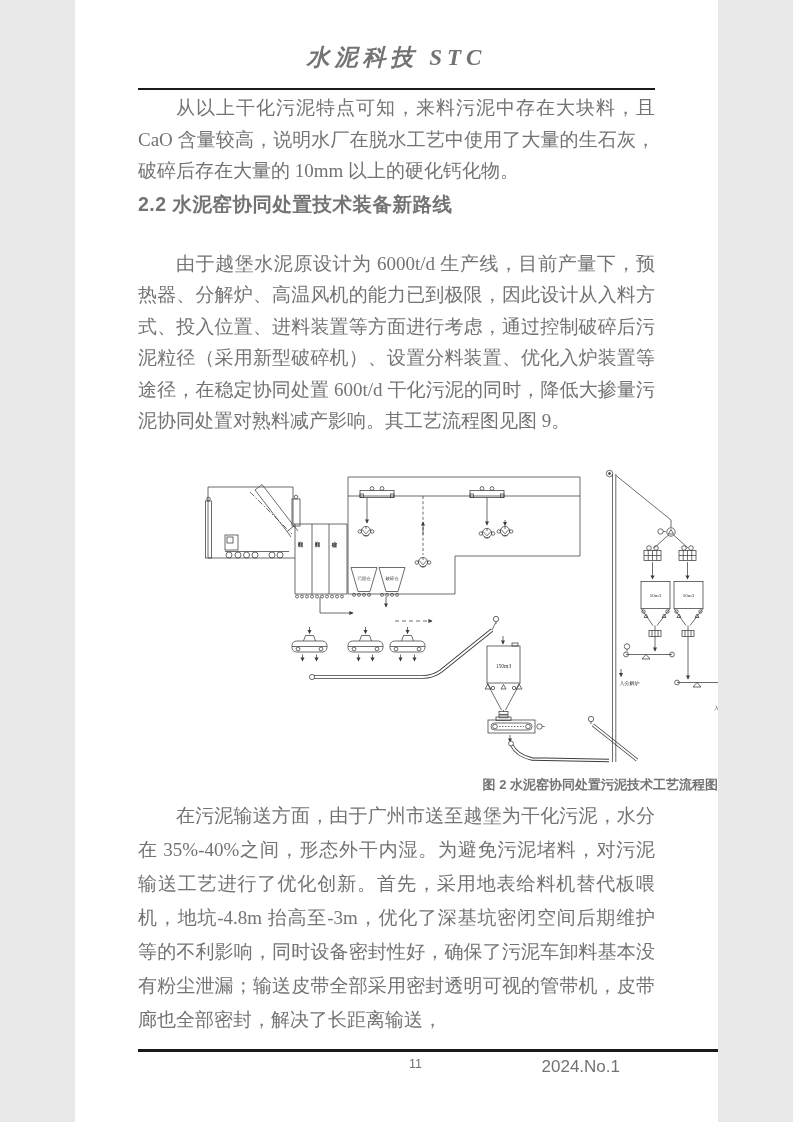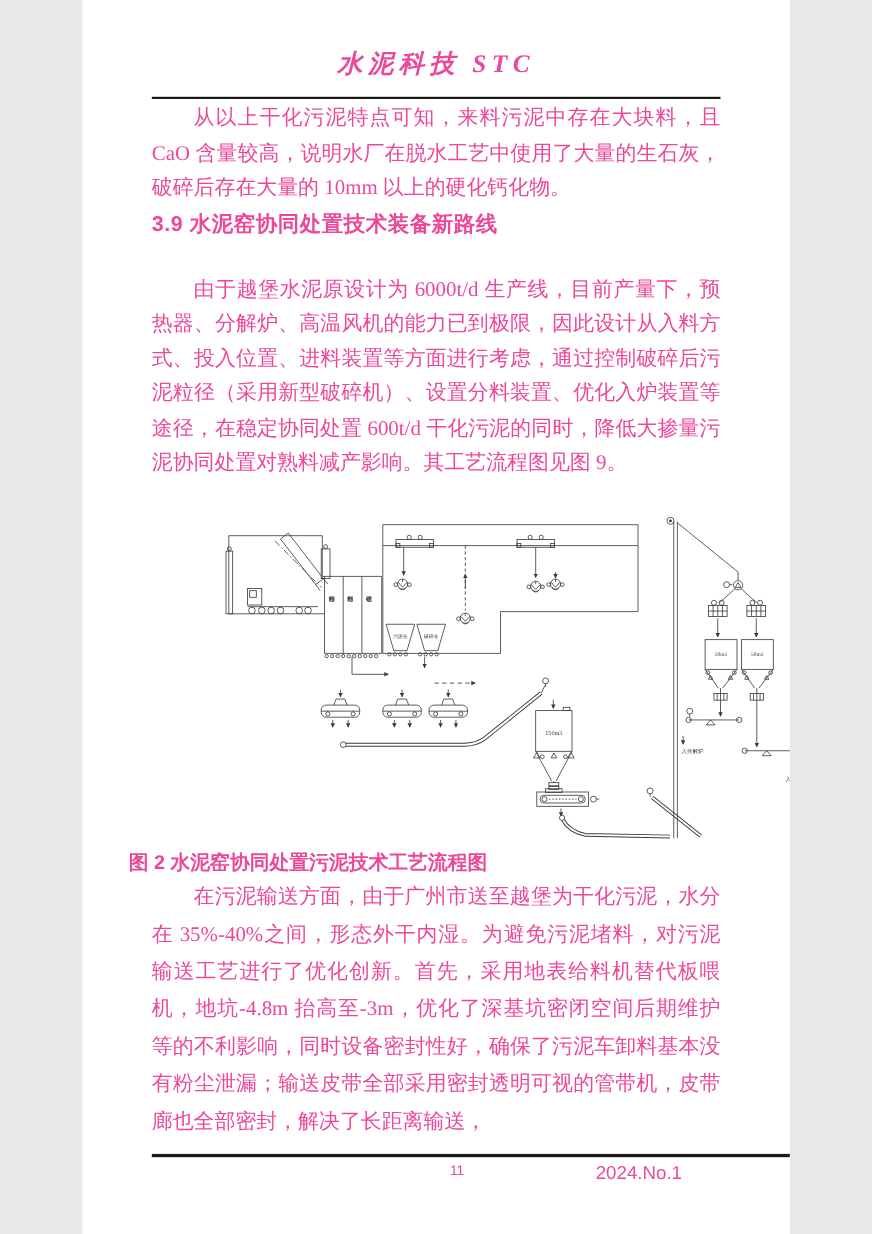--- a/index.html
+++ b/index.html
@@ -1,48 +1,48 @@
 <!DOCTYPE html>
 <html><head>
 <meta charset="utf-8">
 <style>
   html,body{margin:0;padding:0;background:#e8e8e8;}
   .page{position:relative;width:643px;height:1122px;background:#ffffff;margin:0 auto;overflow:hidden;
-        font-family:"Liberation Serif","DejaVu Serif",serif;color:#ec4899;}
+        font-family:"Liberation Serif","DejaVu Serif",serif;color:#737373;}
   .jheader{padding-top:42px;text-align:center;font-size:23px;font-weight:700;font-style:italic;letter-spacing:5px;}
   .hrule{margin:15px 63px 0 63px;border-top:2px solid #1a1a1a;height:0;}
   .bodytext{margin:0 63px;font-size:19px;line-height:31.5px;text-align:justify;}
   p.bodytext{text-indent:2em;margin-top:2px;margin-bottom:0;}
   h2.sect{margin:0 63px;font-family:"Liberation Sans","DejaVu Sans",sans-serif;font-weight:700;
         font-size:19.5px;line-height:34px;letter-spacing:.5px;}
   #p3{margin-top:27px;}
   .figure{position:relative;width:630px;height:306px;margin:26px 0 0 115px;}
   .figure svg{display:block;}
-  .caption{margin-top:6px;text-align:left;font-family:"Liberation Sans","DejaVu Sans",sans-serif;
-        font-weight:700;font-size:18px;line-height:19px;margin-left:42px;}
+  .caption{margin-top:6px;text-align:right;font-family:"Liberation Sans","DejaVu Sans",sans-serif;
+        font-weight:700;font-size:13px;line-height:19px;margin-left:42px;}
   #p4{margin-top:5px;line-height:34px;}
   .footer-rule{position:absolute;left:63px;top:1049px;width:667px;height:3px;background:#1a1a1a;}
   .pagenum{position:absolute;top:1057px;left:0;width:100%;text-align:center;
         font-family:"Liberation Sans","DejaVu Sans",sans-serif;font-size:12.5px;padding-left:19px;}
   .issue{position:absolute;top:1057px;right:98px;
         font-family:"Liberation Sans","DejaVu Sans",sans-serif;font-size:17px;}
 </style>
 </head>
 <body>
 
 <div class="page">
 
   <div class="jheader">
     <span>水泥科技 STC</span>
   </div>
   <div class="hrule"></div>
 
   <p class="bodytext" id="p1">从以上干化污泥特点可知，来料污泥中存在大块料，且 CaO 含量较高，说明水厂在脱水工艺中使用了大量的生石灰，破碎后存在大量的 10mm 以上的硬化钙化物。</p>
 
-  <h2 class="sect">3.9 水泥窑协同处置技术装备新路线</h2>
+  <h2 class="sect">2.2 水泥窑协同处置技术装备新路线</h2>
 
 
   <p class="bodytext" id="p3">由于越堡水泥原设计为 6000t/d 生产线，目前产量下，预热器、分解炉、高温风机的能力已到极限，因此设计从入料方式、投入位置、进料装置等方面进行考虑，通过控制破碎后污泥粒径（采用新型破碎机）、设置分料装置、优化入炉装置等途径，在稳定协同处置 600t/d 干化污泥的同时，降低大掺量污泥协同处置对熟料减产影响。其工艺流程图见图 9。</p>
 
   <div class="figure">
     <svg width="630" height="306" viewBox="0 0 630 306" stroke="#3c3c3c" fill="none" stroke-width="0.75">
       <defs>
         <marker id="ar" viewBox="0 0 8 8" refX="7" refY="4" markerWidth="5.5" markerHeight="5.5" orient="auto-start-reverse">
           <path d="M0,0 L8,4 L0,8 Z" fill="#3c3c3c" stroke="none"></path>
         </marker>

